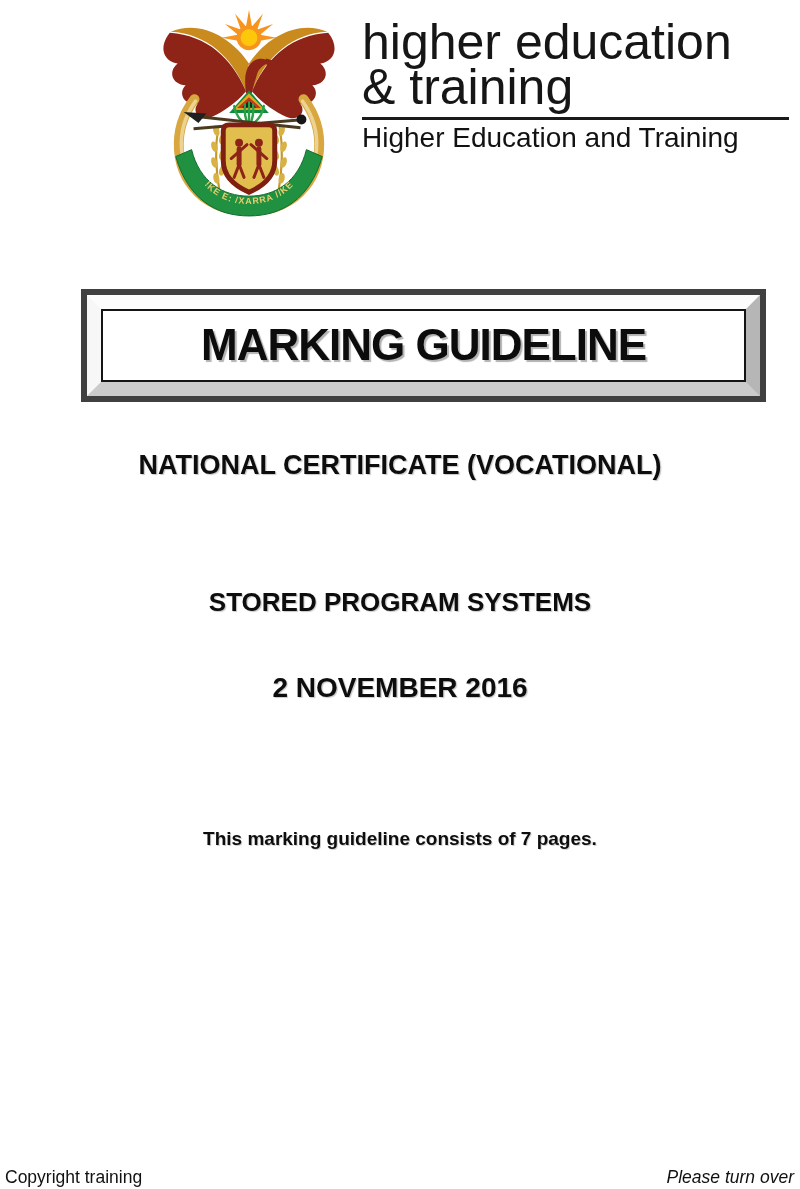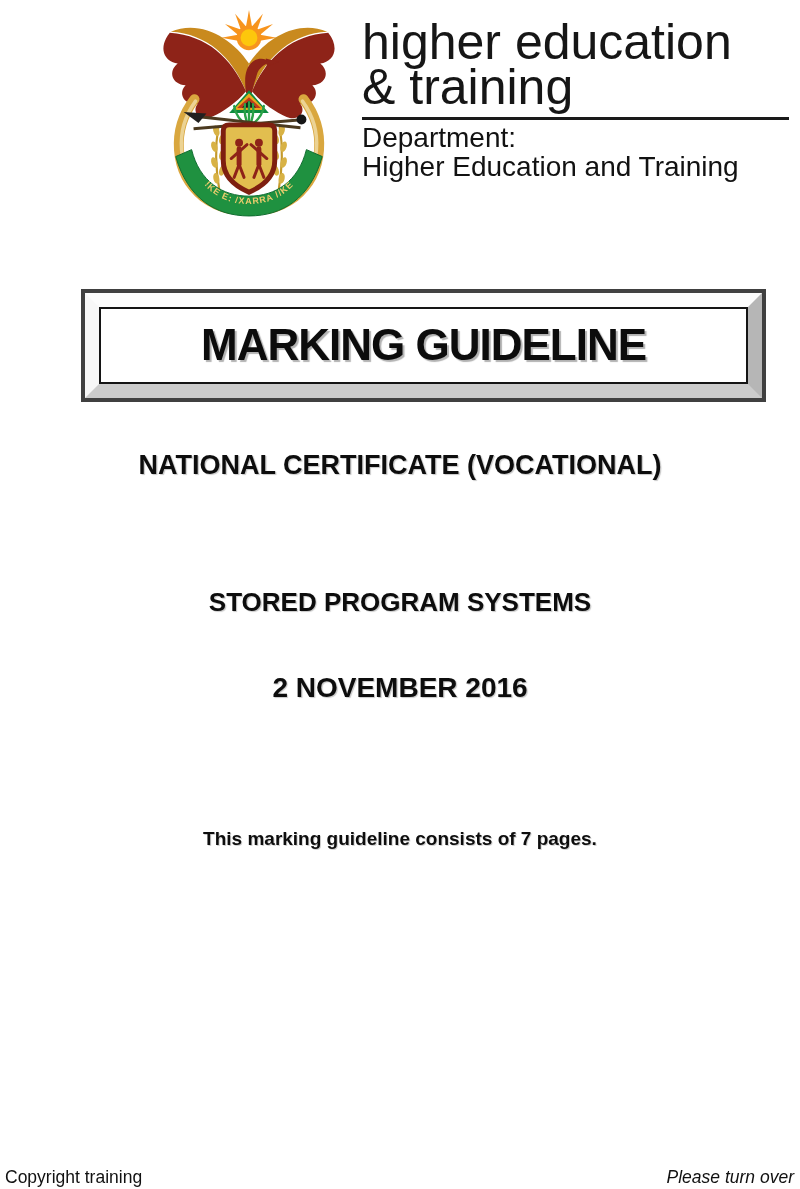--- a/index.html
+++ b/index.html
@@ -14,21 +14,21 @@
   .mast-text { position:absolute; left:362px; top:12px; width:430px; }
   .wordmark { padding-top:8px; font-size:50px; line-height:45px; color:#161616; }
   .mast-rule { height:3px; background:#1a1a1a; margin-top:7px; width:427px; }
   .dept-line { font-size:28px; line-height:29px; color:#121212; margin-top:0; }
   .dept-block { margin-top:3px; }
   .country { font-weight:700; }
 
   
   .mg-box {
     position:absolute; left:81px; top:289px; width:685px; height:113px;
-    box-sizing:border-box; border:4px solid #404040; background:#ffffff;
+    box-sizing:border-box; border:6px solid #404040; background:#ffffff;
   }
   .mg-bevel {
     width:100%; height:100%; box-sizing:border-box;
     border:14px solid;
     border-color:#fcfcfc #b6b6b6 #cbcbcb #f7f7f7;
   }
   .mg-inner {
     width:100%; height:100%; box-sizing:border-box;
     border:2px solid #141414; background:#ffffff;
     display:flex; align-items:center; justify-content:center;
@@ -149,21 +149,20 @@
     </svg>
   </div>
 
   <div class="mast-text">
     <div class="wordmark">
       <div>higher education</div>
       <div>&amp; training</div>
     </div>
     <div class="mast-rule"></div>
     <div class="dept-block">
-      <div class="dept-line">Department:</div>
       <div class="dept-line">Higher Education and Training</div>
     </div>
   </div>
 
   <section class="mg-box">
     <div class="mg-bevel">
       <div class="mg-inner">
         <h1 class="mg-title">MARKING GUIDELINE</h1>
       </div>
     </div>

